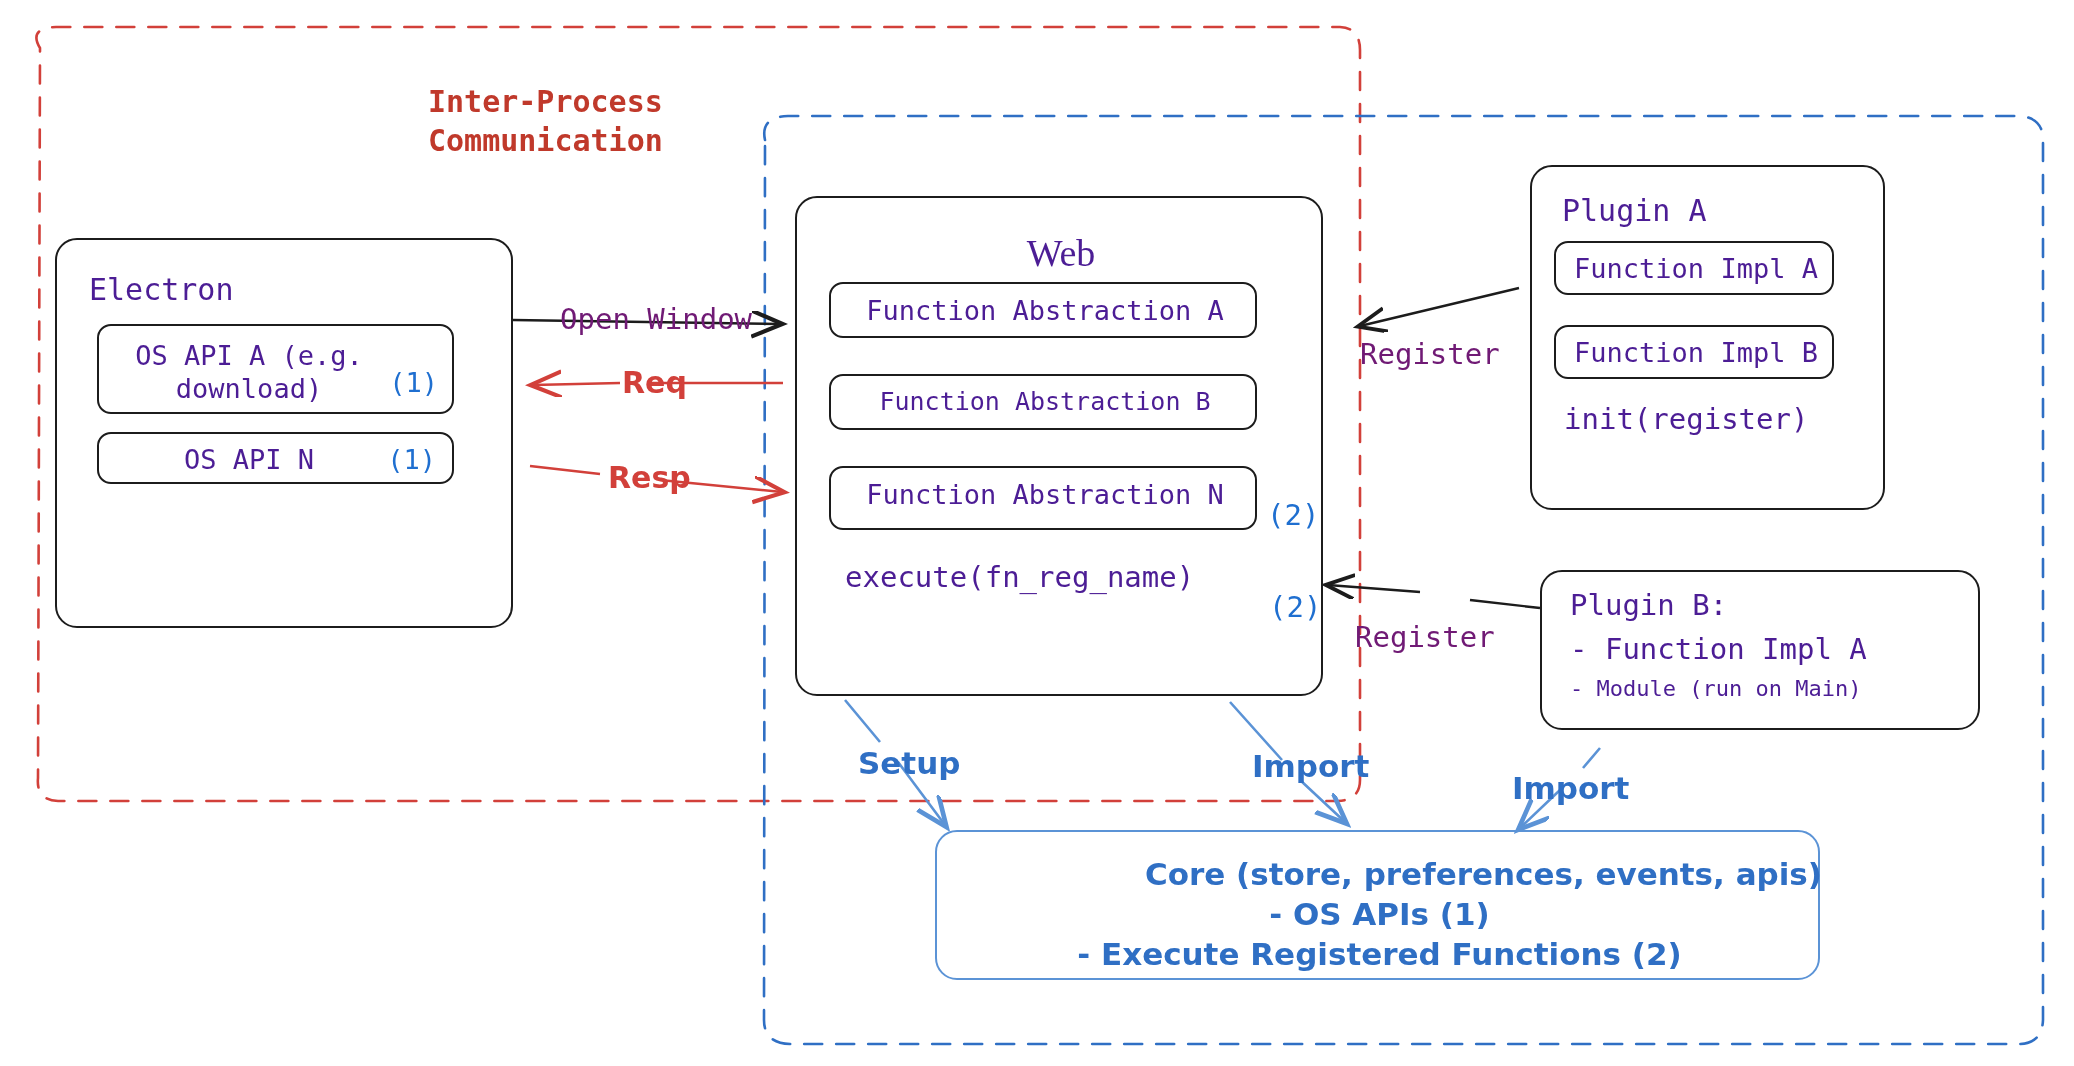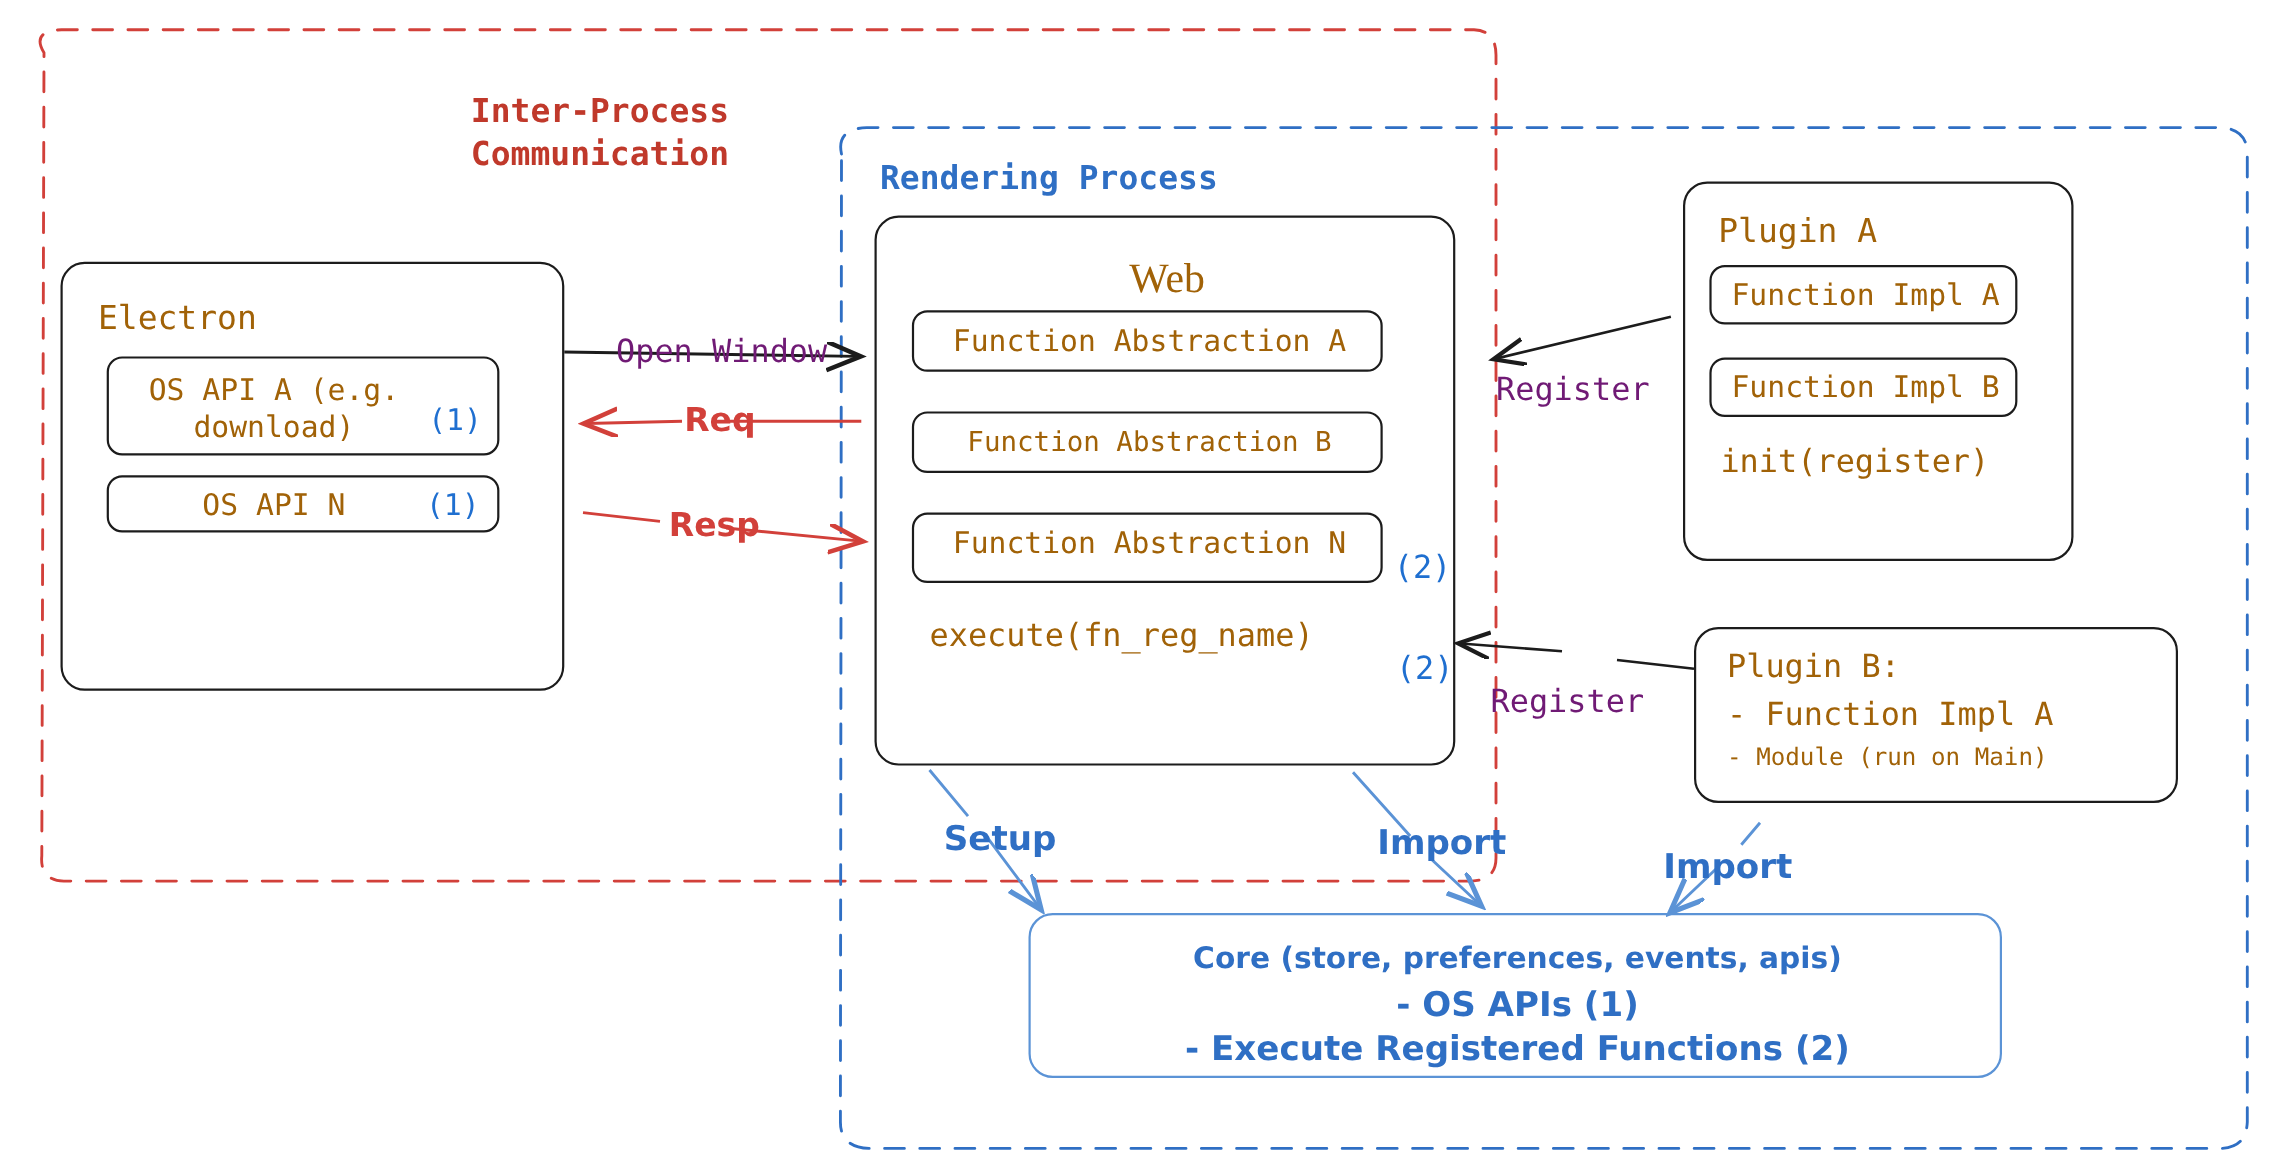--- a/index.html
+++ b/index.html
@@ -31,21 +31,21 @@
     border: 2.5px solid #1c1c1c;
     border-radius: 22px;
     background: transparent;
   }
   .node.inner {
     border-width: 2px;
     border-radius: 14px;
   }
   .lbl {
     position: absolute;
-    color: #a16207;
+    color: #4c1d95;
     font-family: "DejaVu Sans Mono", monospace;
     white-space: pre;
     line-height: 1.22;
   }
   .lbl.center {
     text-align: center;
   }
   .blue-accent { color: #1f6fd0; }
   .core-box {
     position: absolute;
@@ -155,21 +155,20 @@
     </g>
 
     <g>
       <path d="M 1600,748 L 1583,768 M 1560,790 L 1520,828" fill="none" stroke="#5b93d6" stroke-width="2.6" marker-end="url(#ah-blue)"></path>
     </g>
   </svg>
 
   <div class="ipc-title" style="left:428px; top:82px; font-size:30px;text-align:right;">Inter-Process
 Communication</div>
 
-  <div class="rp-title" style="left:800px; top:145px; font-size:30px;">Rendering Process</div>
 
   <div class="node" style="left:55px; top:238px; width:458px; height:390px;">
     <div class="lbl" style="left:32px; top:32px; font-size:30px;">Electron</div>
 
     <div class="node inner" style="left:40px; top:84px; width:357px; height:90px;">
       <div class="lbl center" style="left:0; top:14px; width:300px; font-size:27px;">OS API A (e.g.
 download)</div>
       <div class="lbl blue-accent" style="right:14px; bottom:12px; font-size:27px;">(1)</div>
     </div>
 
@@ -213,21 +212,21 @@
     <div class="lbl" style="left:32px; top:235px; font-size:29px;">init(register)</div>
   </div>
 
   <div class="node" style="left:1540px; top:570px; width:440px; height:160px;">
     <div class="lbl" style="left:28px; top:16px; font-size:29px;">Plugin B:</div>
     <div class="lbl" style="left:28px; top:60px; font-size:29px;">- Function Impl A</div>
     <div class="lbl" style="left:28px; top:104px; font-size:22px;text-align:center;">- Module (run on Main)</div>
   </div>
 
   <div class="core-box" style="left:935px; top:830px; width:885px; height:150px;">
-    <div class="core-txt" style="left:0; top:22px; width:885px; font-size:27px;">Core (store, preferences, events, apis)</div>
+    <div class="core-txt" style="left:0; top:22px; width:885px; font-size:31px;text-align:right;">Core (store, preferences, events, apis)</div>
     <div class="core-txt" style="left:0; top:62px; width:885px; font-size:31px;">- OS APIs (1)</div>
     <div class="core-txt" style="left:0; top:102px; width:885px; font-size:31px;">- Execute Registered Functions (2)</div>
   </div>
 
   <div class="edge-lbl black" style="left:560px; top:270px; font-size:29px;">Open Window</div>
 
   <div class="edge-lbl red" style="left:622px; top:365px; font-size:30px;">Req</div>
 
   <div class="edge-lbl red" style="left:608px; top:460px; font-size:30px;">Resp</div>
 

